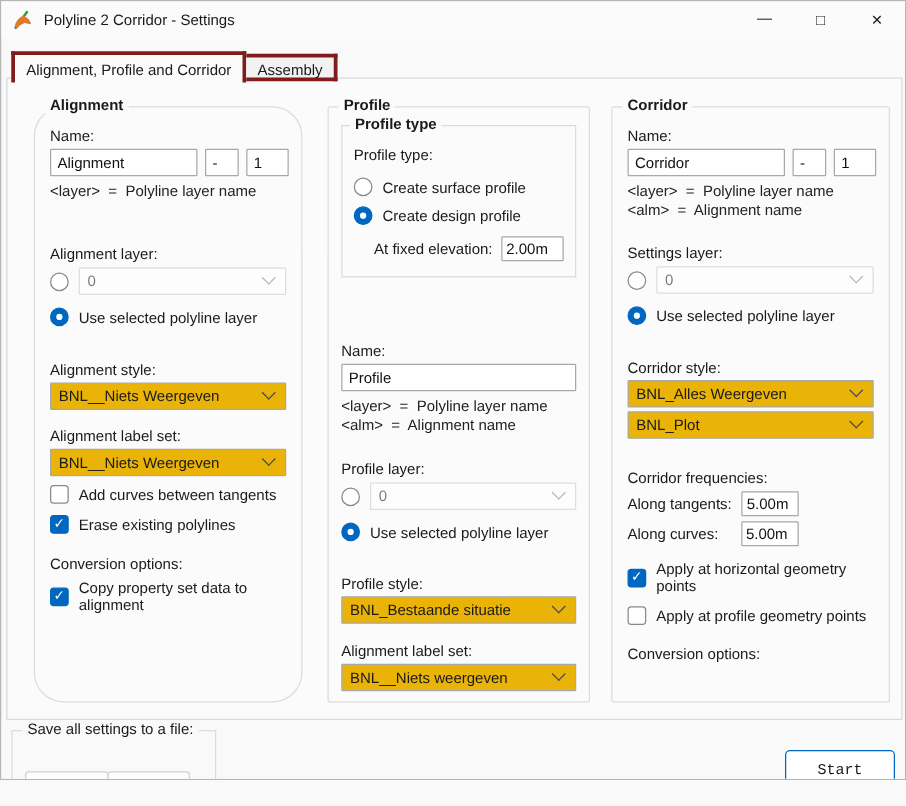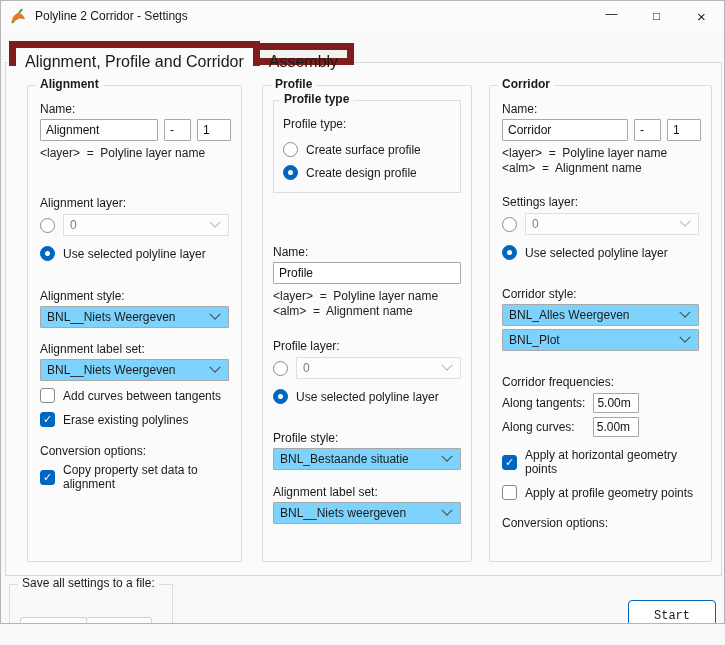--- a/index.html
+++ b/index.html
@@ -14,21 +14,21 @@
   
   .titlebar { height:30px; background:#fbfbfb; display:flex; align-items:center; }
   .titlebar .app-icon { width:18px; height:18px; margin:0 8px 0 8px; flex:0 0 auto; }
   .titlebar .title { font-size:12px; color:#1a1a1a; }
   .caption-buttons { margin-left:auto; display:flex; height:30px; }
   .caption-btn { width:45px; height:30px; display:flex; align-items:center; justify-content:center; font-size:12px; color:#1a1a1a; cursor:default; }
   .caption-btn.min span { position:relative; top:-2px; }
 
   
   .tabstrip { padding:10px 0 0 8px; display:flex; position:relative; z-index:2; }
-  .tab { border:7px solid #7f1d1d; padding:3px 9px 4px; background:#f2f2f2; font-size:16px; height:22px; margin-top:2px; }
+  .tab { border:3px solid #7f1d1d; padding:3px 9px 4px; background:#f2f2f2; font-size:12px; height:22px; margin-top:2px; }
   .tab.selected { background:#fbfbfb; border-bottom:none; height:25px; margin-top:0; margin-bottom:-1px; padding-top:5px; }
   .tab + .tab { border-left:none; }
 
   .tabpage { position:absolute; left:4px; top:61px; width:717px; height:514px; border:1px solid #d9d9d9; background:#fbfbfb; }
 
   
   .group { position:absolute; border:1px solid #dcdcdc; border-radius:2px; }
   .group > .legend { position:absolute; top:-9px; left:8px; background:#fbfbfb; padding:0 4px; font-weight:bold; }
   .group-inner { position:absolute; inset:0; padding:0 12px; overflow:hidden; }
 
@@ -37,21 +37,21 @@
 
   
   .lbl { display:block; }
   .hint { white-space:pre; color:#222; }
   .row { display:flex; align-items:center; }
 
   input.tb { height:22px; border:1px solid #a8a8a8; border-radius:1px; background:#fff; font-family:"Liberation Sans",sans-serif; font-size:12px; padding:0 5px; color:#111; outline:none; }
   input.tb.small { text-align:left; }
   input.tb.measure { height:20px; padding:0 3px; }
 
-  .combo { height:22px; border:1px solid #a8a8a8; border-radius:1px; background:#7dd3fc; display:flex; align-items:center; justify-content:space-between; padding:0 9px 0 6px; cursor:default; }
+  .combo { height:22px; border:1px solid #a8a8a8; border-radius:1px; background:#eab308; display:flex; align-items:center; justify-content:space-between; padding:0 9px 0 6px; cursor:default; }
   .combo .chev { width:8px; height:8px; border-right:1.4px solid #4a4a4a; border-bottom:1.4px solid #4a4a4a; transform:rotate(45deg) translate(-2px,-2px); flex:0 0 auto; }
   .combo.disabled { border-color:#dedede; background:#fdfdfd; color:#7c7c7c; }
   .combo.disabled .chev { border-color:#b9b9b9; }
 
   .radio { width:15px; height:15px; border-radius:50%; border:1px solid #898989; background:#fff; flex:0 0 auto; display:flex; align-items:center; justify-content:center; cursor:default; }
   .radio.on { border-color:#0067c0; background:#0067c0; }
   .radio.on::after { content:''; width:5px; height:5px; border-radius:50%; background:#fff; }
 
   .checkbox { width:15px; height:15px; border-radius:3px; border:1px solid #898989; background:#fff; flex:0 0 auto; display:flex; align-items:center; justify-content:center; cursor:default; }
   .checkbox.on { border-color:#0067c0; background:#0067c0; }
@@ -68,21 +68,21 @@
   .btn.export { left:10px; }
   .btn.import { left:76px; }
   .btn-start { position:absolute; right:10px; top:23px; width:88px; height:31px; background:#fff; border:1px solid #0067c0; border-radius:4px; font-family:Liberation Mono, monospace; font-size:12px; color:#1a1a1a; cursor:default; }
   .resize-grip { position:absolute; right:2px; bottom:2px; width:10px; height:10px; }
   .resize-grip i { position:absolute; width:2px; height:2px; background:#bdbdbd; }
   .resize-grip i:nth-child(1){ right:0; bottom:0; }
   .resize-grip i:nth-child(2){ right:4px; bottom:0; }
   .resize-grip i:nth-child(3){ right:0; bottom:4px; }
 
   
-  #grp-alignment { left:21px; top:22px; width:215px; height:477px; }
+  #grp-alignment { left:21px; top:22px; width:215px; height:477px;border-radius:24px; }
   #grp-profile   { left:256px; top:22px; width:210px; height:477px; }
   #grp-corridor  { left:483px; top:22px; width:223px; height:477px; }
 </style>
 </head>
 <body>
 
 <div class="window">
 
   <div class="titlebar">
     <svg class="app-icon" viewBox="0 0 18 18">
@@ -172,20 +172,24 @@
           <span class="legend">Profile type</span>
           <span class="lbl" style="margin-top:16px;">Profile type:</span>
           <div class="row" style="margin-top:11px;">
             <span class="radio"></span>
             <span class="ctl-label">Create surface profile</span>
           </div>
           <div class="row" style="margin-top:8px;">
             <span class="radio on"></span>
             <span class="ctl-label">Create design profile</span>
           </div>
+          <div class="row" style="margin-top:9px; justify-content:flex-end; gap:7px;">
+            <span>At fixed elevation:</span>
+            <input class="tb measure" style="width: 50px;" value="2.00m">
+          </div>
         </div>
 
         <span class="lbl" style="margin-top:52px;">Name:</span>
         <input class="tb" style="margin-top: 3px; width: 100%;" value="Profile">
         <span class="hint" style="margin-top:5px; display:block;">&lt;layer&gt;  =  Polyline layer name</span>
         <span class="hint" style="margin-top:1px; display:block;">&lt;alm&gt;  =  Alignment name</span>
 
         <span class="lbl" style="margin-top:21px;">Profile layer:</span>
         <div class="row" style="margin-top:4px; gap:8px;">
           <span class="radio"></span>

